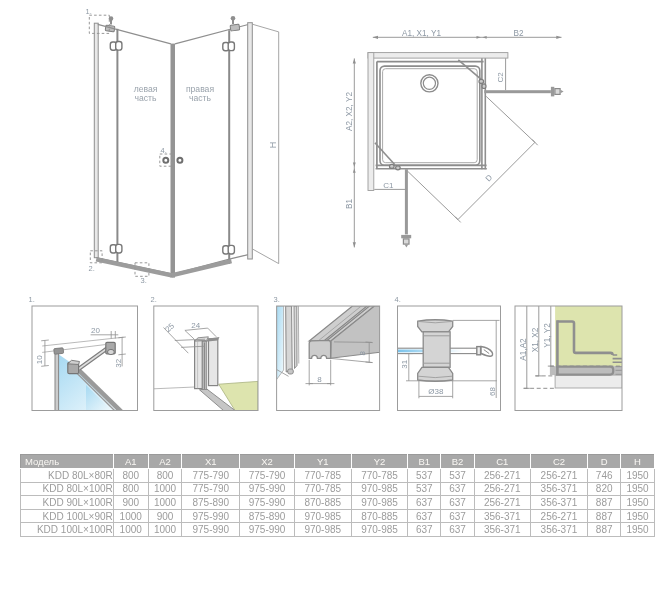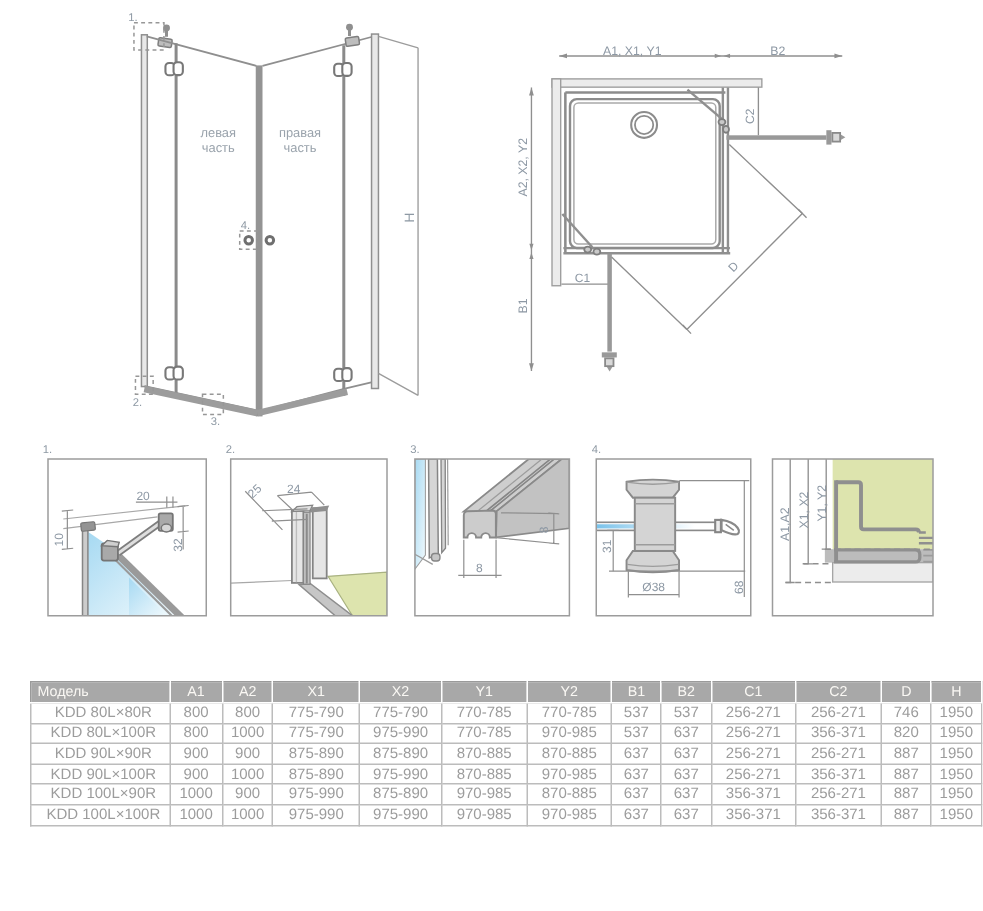--- a/index.html
+++ b/index.html
@@ -2,21 +2,21 @@
 <html><head>
 <meta charset="utf-8">
 <style>
 html,body{margin:0;padding:0;background:#fff;}
 body{width:655px;height:607px;position:relative;font-family:"Liberation Sans",sans-serif;}
 #draw{position:absolute;left:0;top:0;}
 table.spec{position:absolute;left:7px;top:454px;border-collapse:collapse;table-layout:fixed;font-family:"Liberation Sans",sans-serif;margin-left:13px;}
 table.spec th{background:#a8a8a8;color:#faf8f4;font-weight:normal;font-size:9.5px;border:1px solid #fff;border-top:1px solid #9a9a9a;padding:0;height:13px;}
 table.spec th.m{text-align:left;padding-left:4px;border-left:1px solid #9a9a9a;}
 table.spec td{border:1px solid #bcbcbc;color:#9c9c9c;font-size:10px;text-align:center;padding:0;height:12.6px;white-space:nowrap;overflow:hidden;}
-table.spec td.m{text-align:center;padding-left:4px;}
+table.spec td.m{text-align:right;padding-left:4px;}
 </style>
 </head>
 <body>
 <svg id="draw" width="655" height="450" viewBox="0 0 655 450">
 <defs>
 <linearGradient id="gl1" x1="0" y1="0" x2="1" y2="1">
 <stop offset="0" stop-color="#a6d9f2"></stop>
         <stop offset="1" stop-color="#f2fafd"></stop>
 </linearGradient>
 <linearGradient id="gl2" x1="0" y1="0" x2="1" y2="0">
@@ -431,35 +431,20 @@
         <td>770-785</td>
         <td>970-985</td>
         <td>537</td>
         <td>637</td>
         <td>256-271</td>
         <td>356-371</td>
         <td>820</td>
         <td>1950</td>
       </tr>
 <tr>
-        <td class="m">KDD 90L×90R</td>
-        <td>900</td>
-        <td>900</td>
-        <td>875-890</td>
-        <td>875-890</td>
-        <td>870-885</td>
-        <td>870-885</td>
-        <td>637</td>
-        <td>637</td>
-        <td>256-271</td>
-        <td>256-271</td>
-        <td>887</td>
-        <td>1950</td>
-      </tr>
-<tr>
         <td class="m">KDD 90L×100R</td>
         <td>900</td>
         <td>1000</td>
         <td>875-890</td>
         <td>975-990</td>
         <td>870-885</td>
         <td>970-985</td>
         <td>637</td>
         <td>637</td>
         <td>256-271</td>

